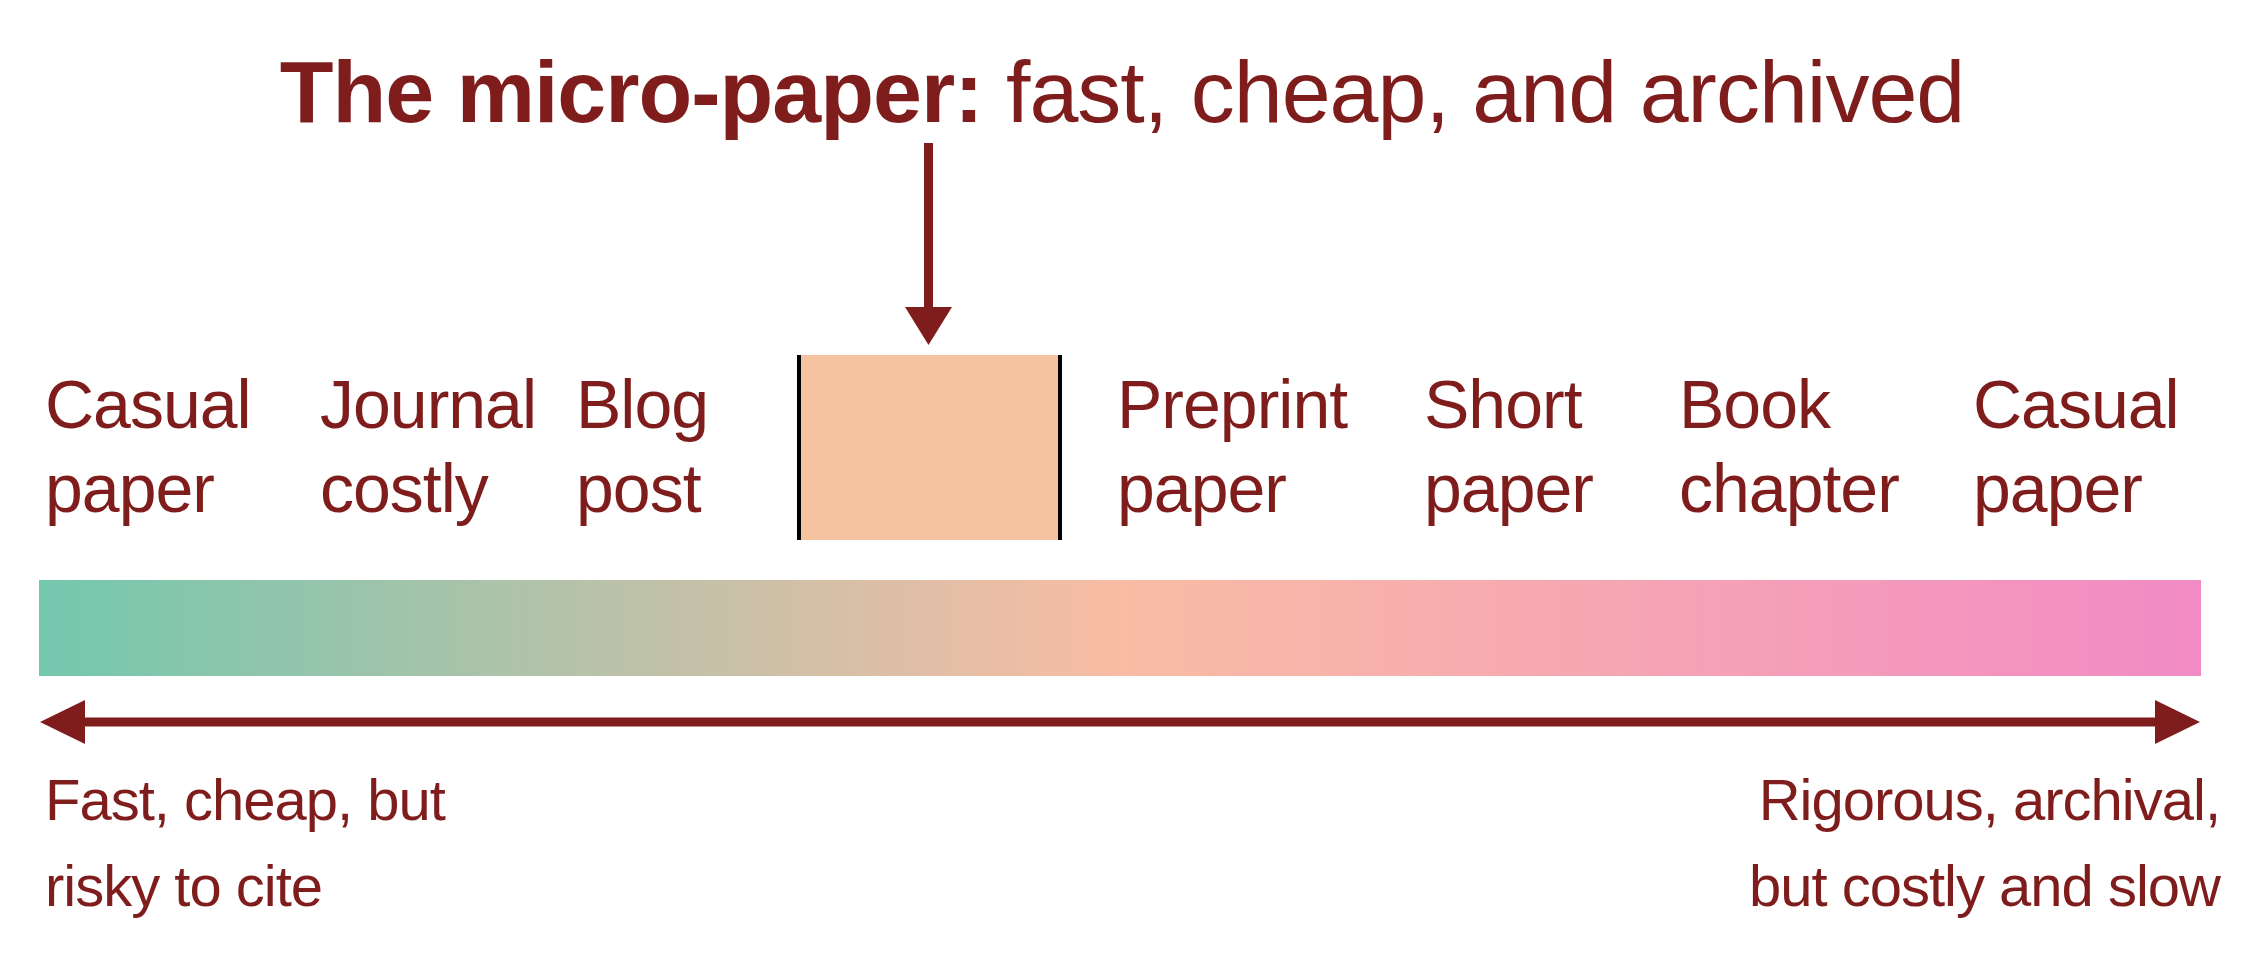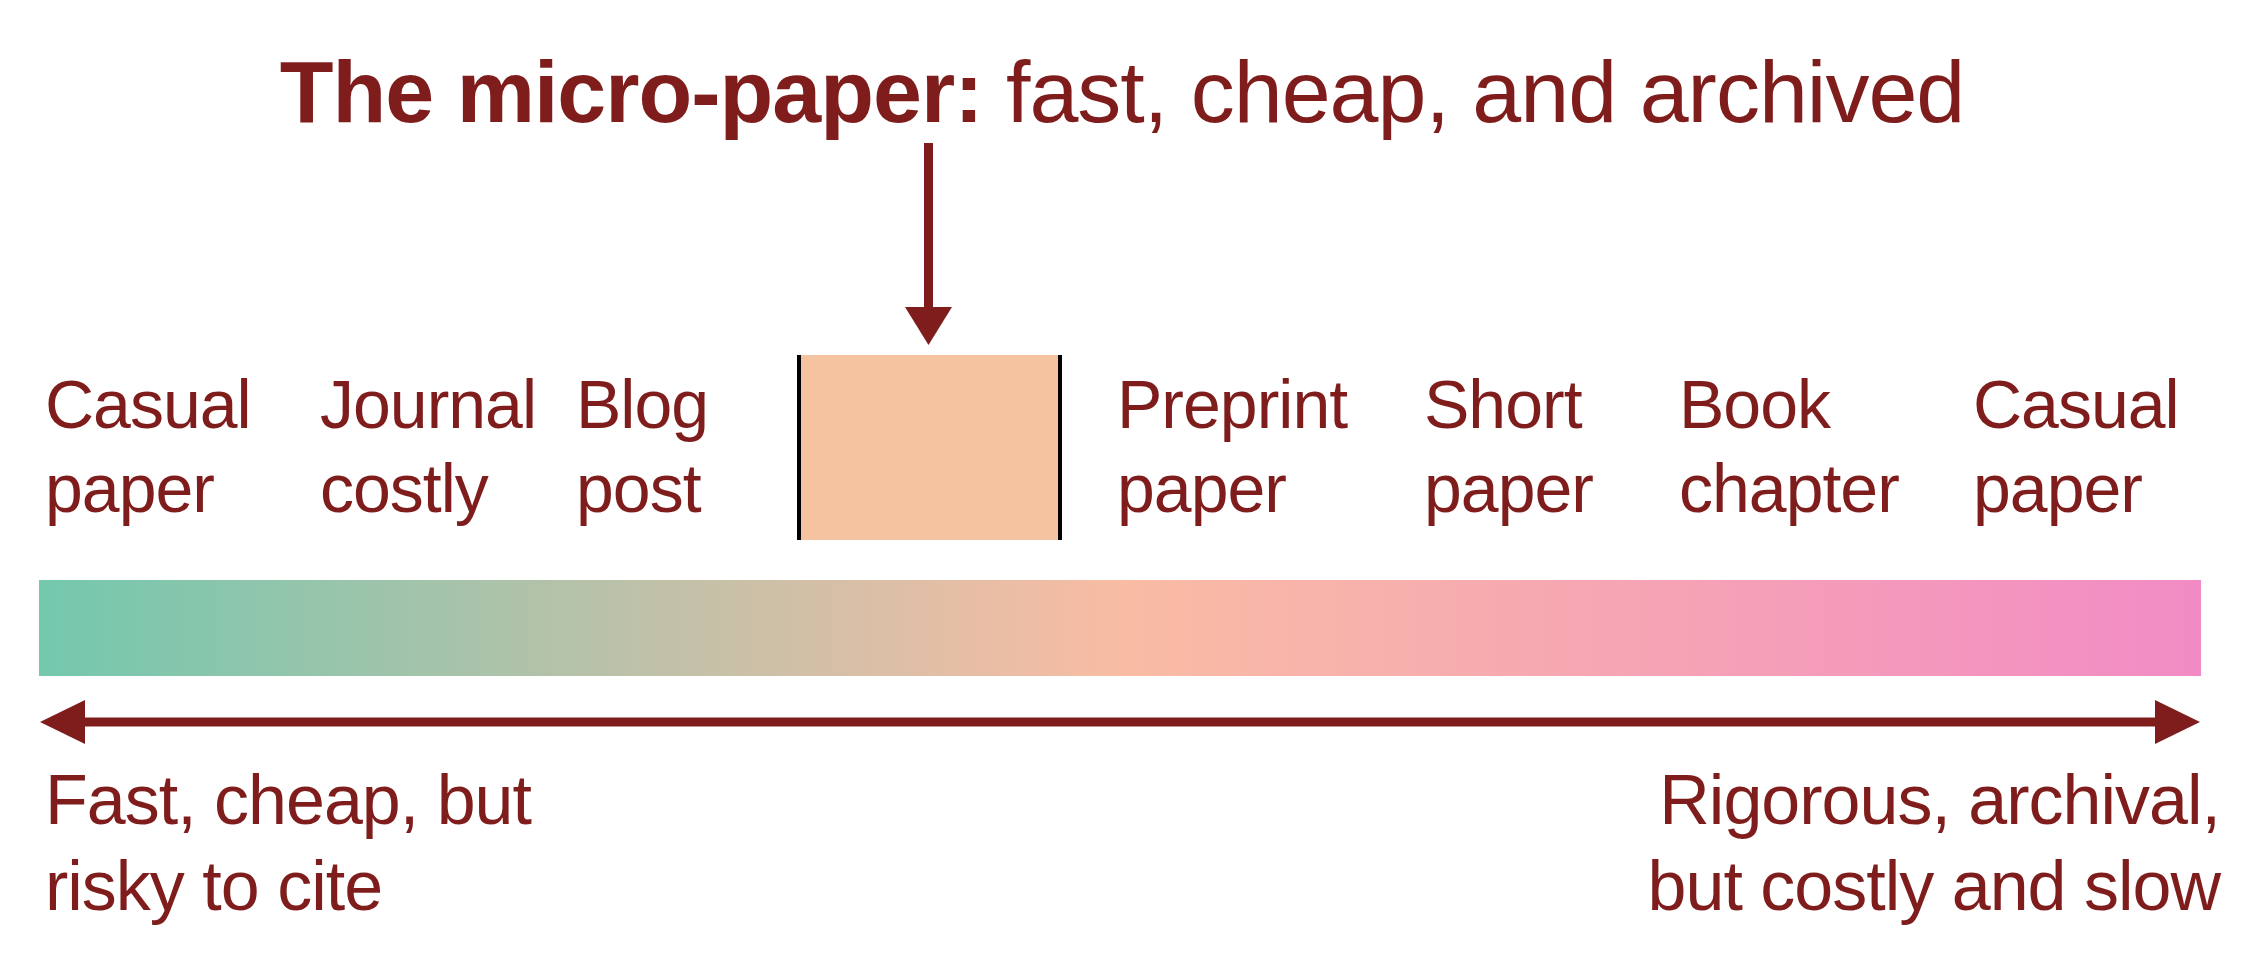--- a/index.html
+++ b/index.html
@@ -21,21 +21,21 @@
     position:absolute;left:797px;top:355px;width:265px;height:185px;
     box-sizing:border-box;border-left:4px solid #000;border-right:4px solid #000;
     background:#F6C3A1;
   }
   .gradient-bar{
     position:absolute;left:39px;top:580px;width:2162px;height:96px;
     background:linear-gradient(90deg,#73C8AE 0%,#F9BCA4 50%,#F28BC5 100%);
   }
   .axis-arrow{position:absolute;left:39px;top:699px;}
   .axis-label{
-    position:absolute;top:757px;font-size:70px;line-height:86px;
+    position:absolute;top:757px;font-size:58px;line-height:86px;
     letter-spacing:-1px;white-space:nowrap;
   }
   .axis-left{left:45px;text-align:left;}
   .axis-right{right:24px;text-align:right;}
 </style>
 </head>
 <body>
 
 <div class="stage" style="color: #7f1d1d; background: rgb(255, 255, 255);">
 

